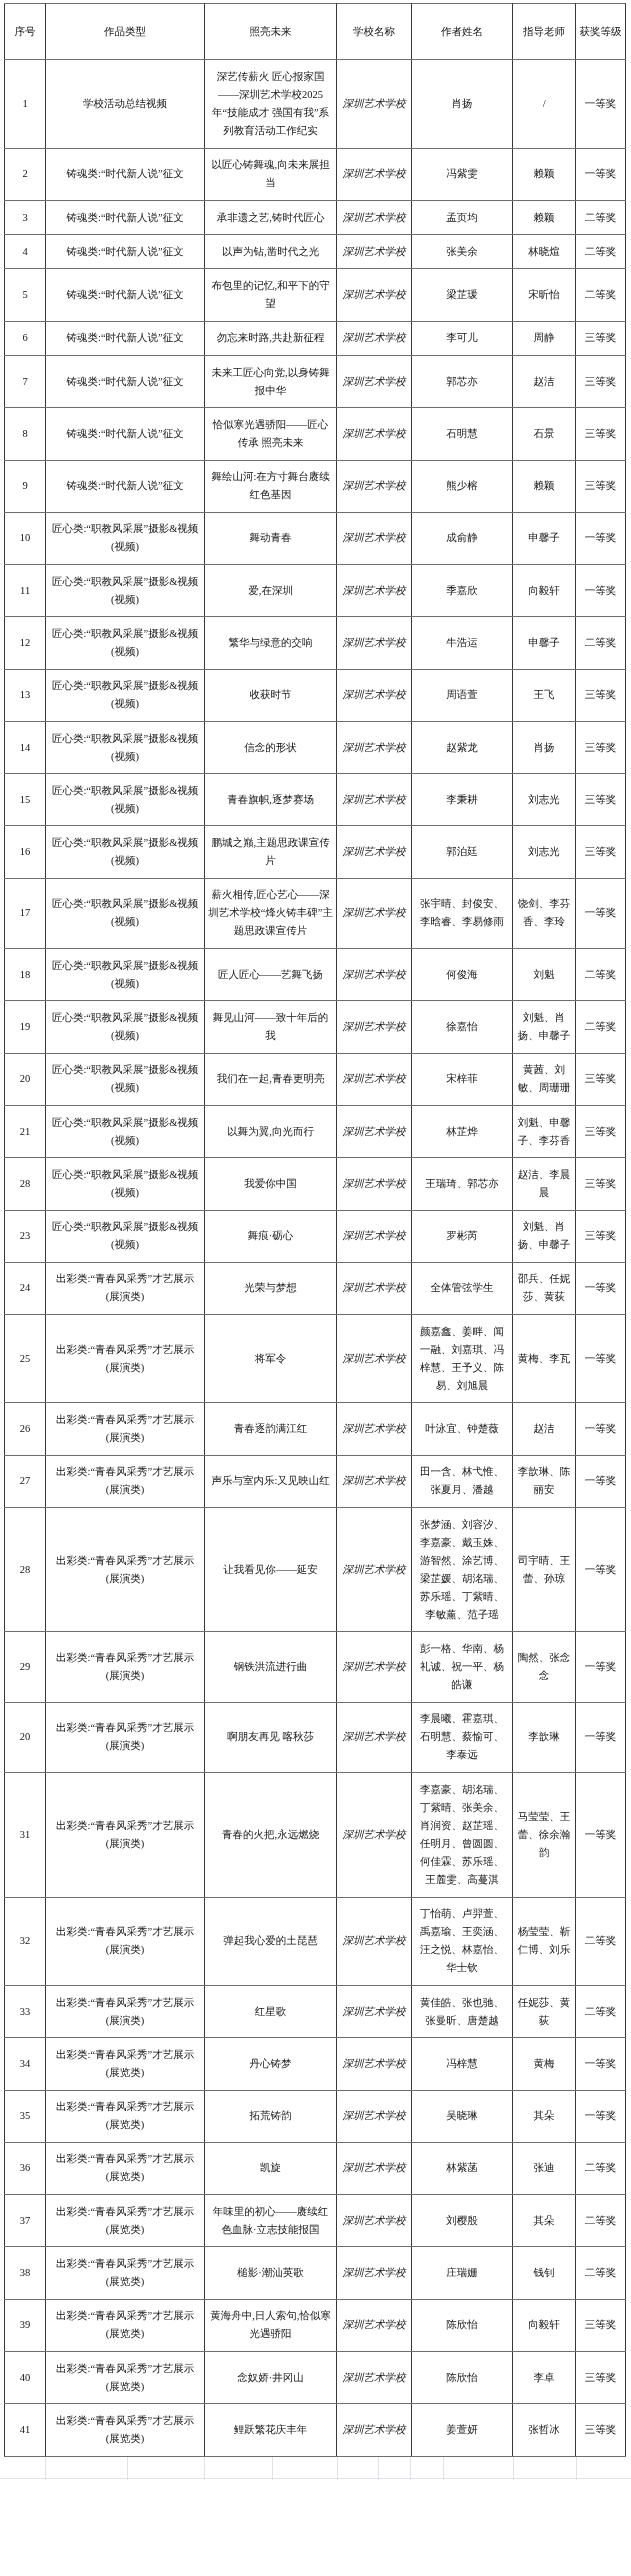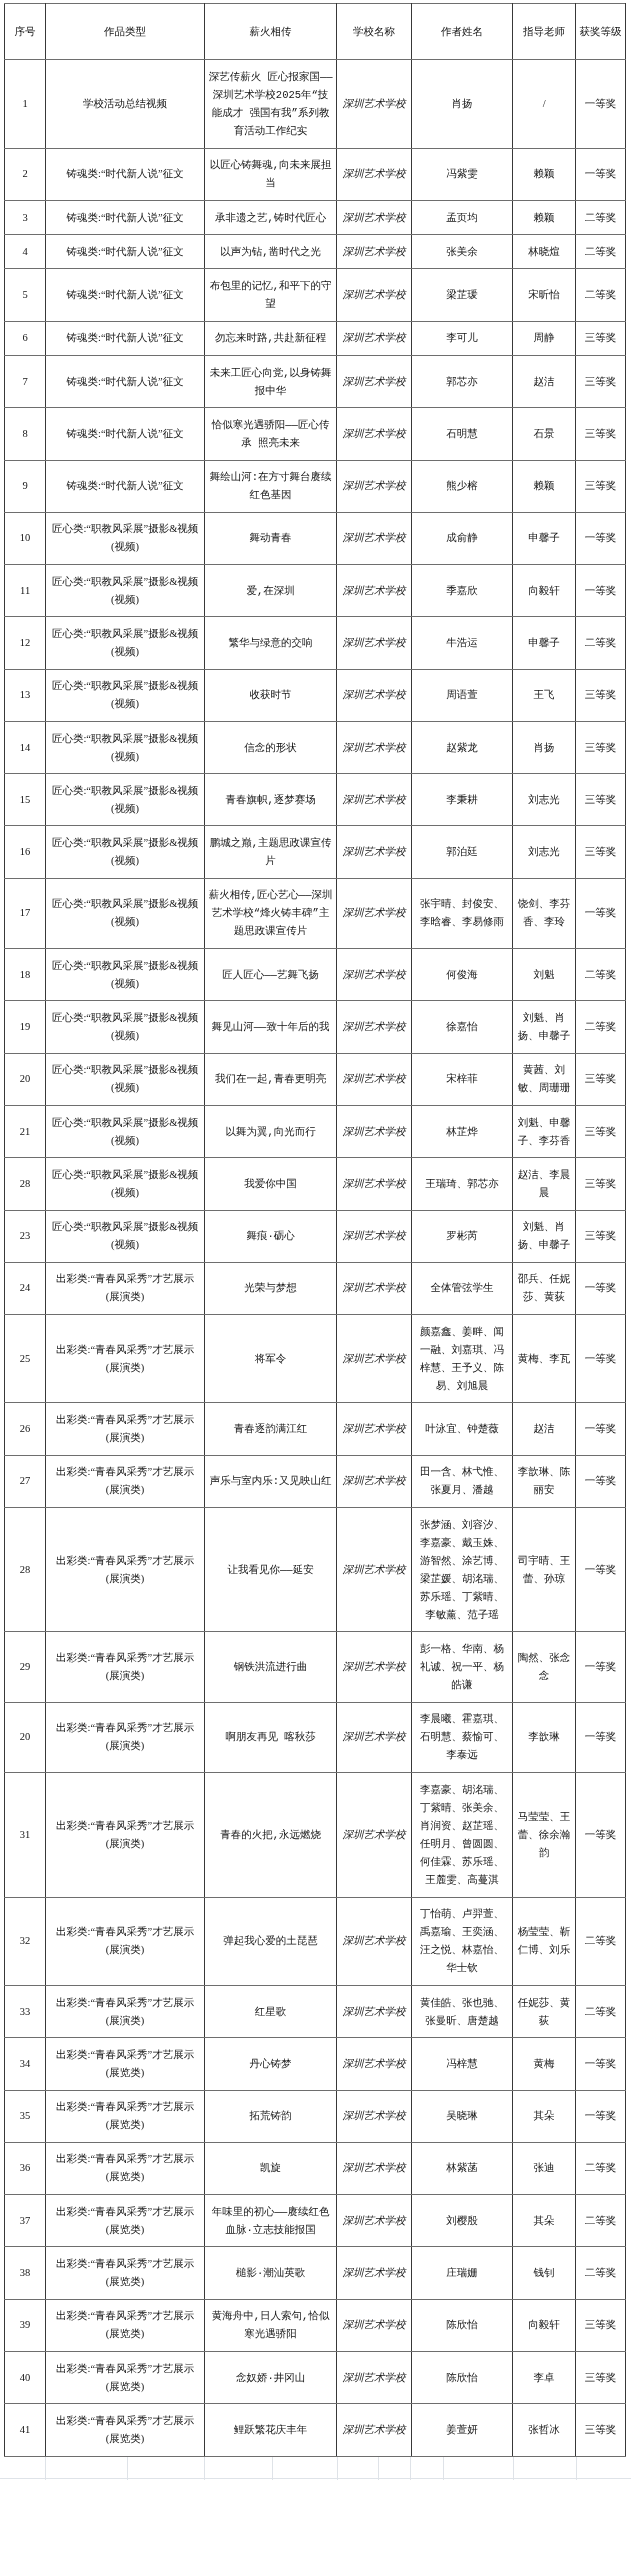--- a/index.html
+++ b/index.html
@@ -36,21 +36,21 @@
     font-size: 10.5px;
     font-weight: normal;
     line-height: 1.72;
     padding: 7.6px 2.9px;
     word-break: break-all;
     background: #ffffff;
   }
   table.awards th { padding: 18.7px 2.9px; }
   .col-no       { width: 41px;  }
   .col-type     { width: 159px; }
-  .col-title    { width: 132px; font-family: Liberation Mono, monospace; }
+  .col-title    { width: 132px; }
   .col-school   { width: 75px; font-style: italic; }
   .col-authors  { width: 101px; }
   .col-teachers { width: 63px; }
   .col-award    { width: 50px;  }
   
   .footer-grid {
     position: relative;
     width: 631px;
     height: 23.4px;
     background: #ffffff;
@@ -83,21 +83,21 @@
       <col class="col-title">
       <col class="col-school">
       <col class="col-authors">
       <col class="col-teachers">
       <col class="col-award">
     </colgroup>
     <thead>
       <tr>
         <th>序号</th>
         <th>作品类型</th>
-        <th>薪火相传</th>
+        <th>照亮未来</th>
         <th>学校名称</th>
         <th>作者姓名</th>
         <th>指导老师</th>
         <th>获奖等级</th>
       </tr>
     </thead>
     <tbody>
         <tr>
           <td class="col-no">1</td>
           <td class="col-type">学校活动总结视频</td>

